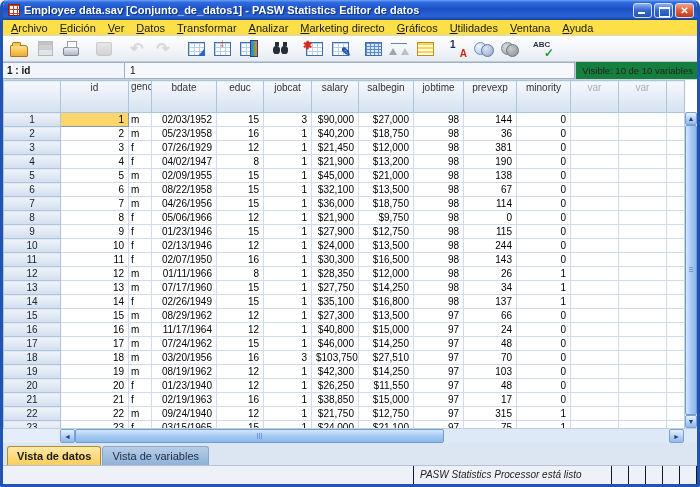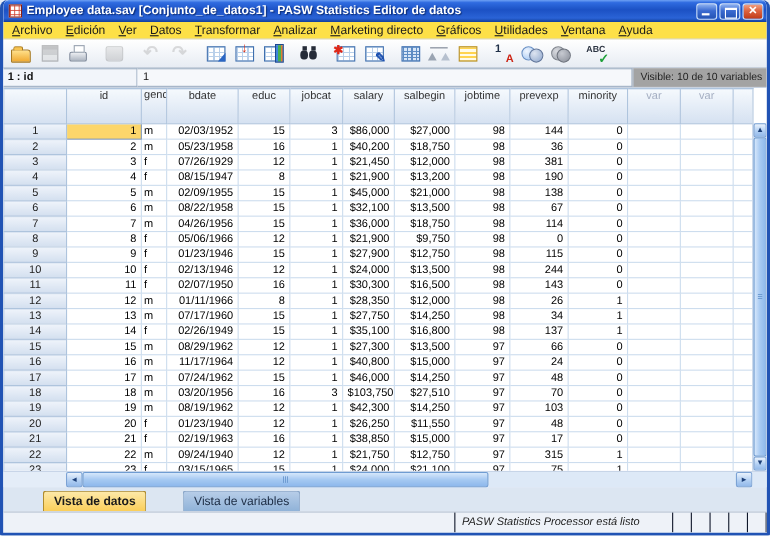--- a/index.html
+++ b/index.html
@@ -95,21 +95,21 @@
   .ic-spell-check::before { content:"ABC"; position:absolute; top:2px; left:2px; font-size:8px; font-weight:bold; color:#2c3442; letter-spacing:0; }
   .ic-spell-check::after { content:"✓"; position:absolute; right:1px; bottom:-1px; color:#1fa03a; font-size:12px; font-weight:bold; }
 
   
   .cellref { height:18px; flex:0 0 18px; background:#e9eef6; display:flex; align-items:stretch; border-bottom:1px solid #c8d2e0; }
   .cellref .ref { width:122px; flex:0 0 122px; background:#f2f5fa; border:1px solid #9fb0c4; border-left:none;
                   font-size:10px; padding:2px 4px; color:#111;font-weight:bold; }
   .cellref .editor { flex:1; background:#f6f8fb; border:1px solid #9fb0c4; border-left:none;
                      font-size:10px; padding:2px 5px; color:#111; }
   .cellref .visible-info { flex:0 0 118px; font-size:9.5px; color:#222; padding:3px 4px 0 6px;
-                           border-left:1px solid #b8c4d4; background:#a3a3a3; white-space:nowrap; }
+                           border-left:1px solid #b8c4d4; background:#15803d; white-space:nowrap; }
 
   
   .grid-area { height:348px; flex:0 0 348px; position:relative; background:#fff; overflow:hidden; }
   table.grid { border-collapse:collapse; table-layout:fixed; width:681px; font-size:10px; }
   table.grid th, table.grid td { border:1px solid #cdddee; height:14px; padding:0 4px; overflow:hidden; white-space:nowrap; }
   table.grid thead th { height:32px; background:linear-gradient(#f5f9fd,#d5e1f1); border:1px solid #aec4dd;
       font-weight:normal; color:#333; text-align:center; vertical-align:top; padding-top:1px; }
   table.grid thead th.hdr-gender { word-break:break-all; line-height:9px; padding:1px 2px; }
   table.grid thead th.hdr-var { color:#a4aec2; }
   table.grid tbody th { background:linear-gradient(#eef3fa,#d3dfef); border:1px solid #aec4dd;
@@ -137,21 +137,21 @@
   .hscroll .arrow.left { left:0; }
   .hscroll .arrow.right { right:13px; }
   .hscroll .thumb { position:absolute; left:15px; top:0; width:58%; height:14px;
       background:linear-gradient(#d6e7fb,#a6c9f2 50%,#8db8ec); border:1px solid #6f9cd2; border-radius:2px; }
   .hscroll .thumb::after { content:""; position:absolute; top:3px; bottom:3px; left:50%; width:5px; margin-left:-3px;
       background:repeating-linear-gradient(to right,#6f9cd2 0 1px,transparent 1px 2px); }
   .hscroll .corner { position:absolute; right:0; top:0; width:13px; height:14px; background:#dde9f7; }
 
   
   .tabs-row { height:22px; flex:0 0 22px; background:#dce6f2; display:flex; align-items:flex-end; padding-left:4px; gap:1px; }
-  .tab { font-size:11px; padding:3px 9px 3px; border:1px solid #8aa6c8; border-bottom:none; border-radius:3px 3px 0 0;margin-left:32px; }
+  .tab { font-size:11px; padding:3px 9px 3px; border:1px solid #8aa6c8; border-bottom:none; border-radius:3px 3px 0 0; }
   .tab.active { background:linear-gradient(#fde9a8,#fbce58); font-weight:bold; color:#1a1a1a; border-color:#b08c2e; }
   .tab.inactive { background:linear-gradient(#b7cde8,#8fb2d8); color:#1c2c44; }
 
   
   .statusbar { height:19px; flex:0 0 19px; background:#eef2f8; border-top:1px solid #b6c2d2;
                display:flex; align-items:stretch; font-size:10px; color:#222; }
   .statusbar .seg { border-right:1px solid #0f172a;font-style:italic; }
   .statusbar .seg.big { flex:1; }
   .statusbar .seg.msg { flex:0 0 198px; padding:3px 6px 0; white-space:nowrap; }
   .statusbar .seg.small { flex:0 0 17px; }
@@ -250,21 +250,21 @@
           </tr>
         </thead>
       <tbody>
           <tr>
             <th>1</th>
             <td class="selected">1</td>
             <td class="c-left">m</td>
             <td>02/03/1952</td>
             <td>15</td>
             <td>3</td>
-            <td>$86,000</td>
+            <td>$90,000</td>
             <td>$27,000</td>
             <td>98</td>
             <td>144</td>
             <td>0</td>
             <td></td>
             <td></td>
             <td></td>
           </tr>
           <tr>
             <th>2</th>
@@ -295,21 +295,21 @@
             <td>381</td>
             <td>0</td>
             <td></td>
             <td></td>
             <td></td>
           </tr>
           <tr>
             <th>4</th>
             <td>4</td>
             <td class="c-left">f</td>
-            <td>08/15/1947</td>
+            <td>04/02/1947</td>
             <td>8</td>
             <td>1</td>
             <td>$21,900</td>
             <td>$13,200</td>
             <td>98</td>
             <td>190</td>
             <td>0</td>
             <td></td>
             <td></td>
             <td></td>

